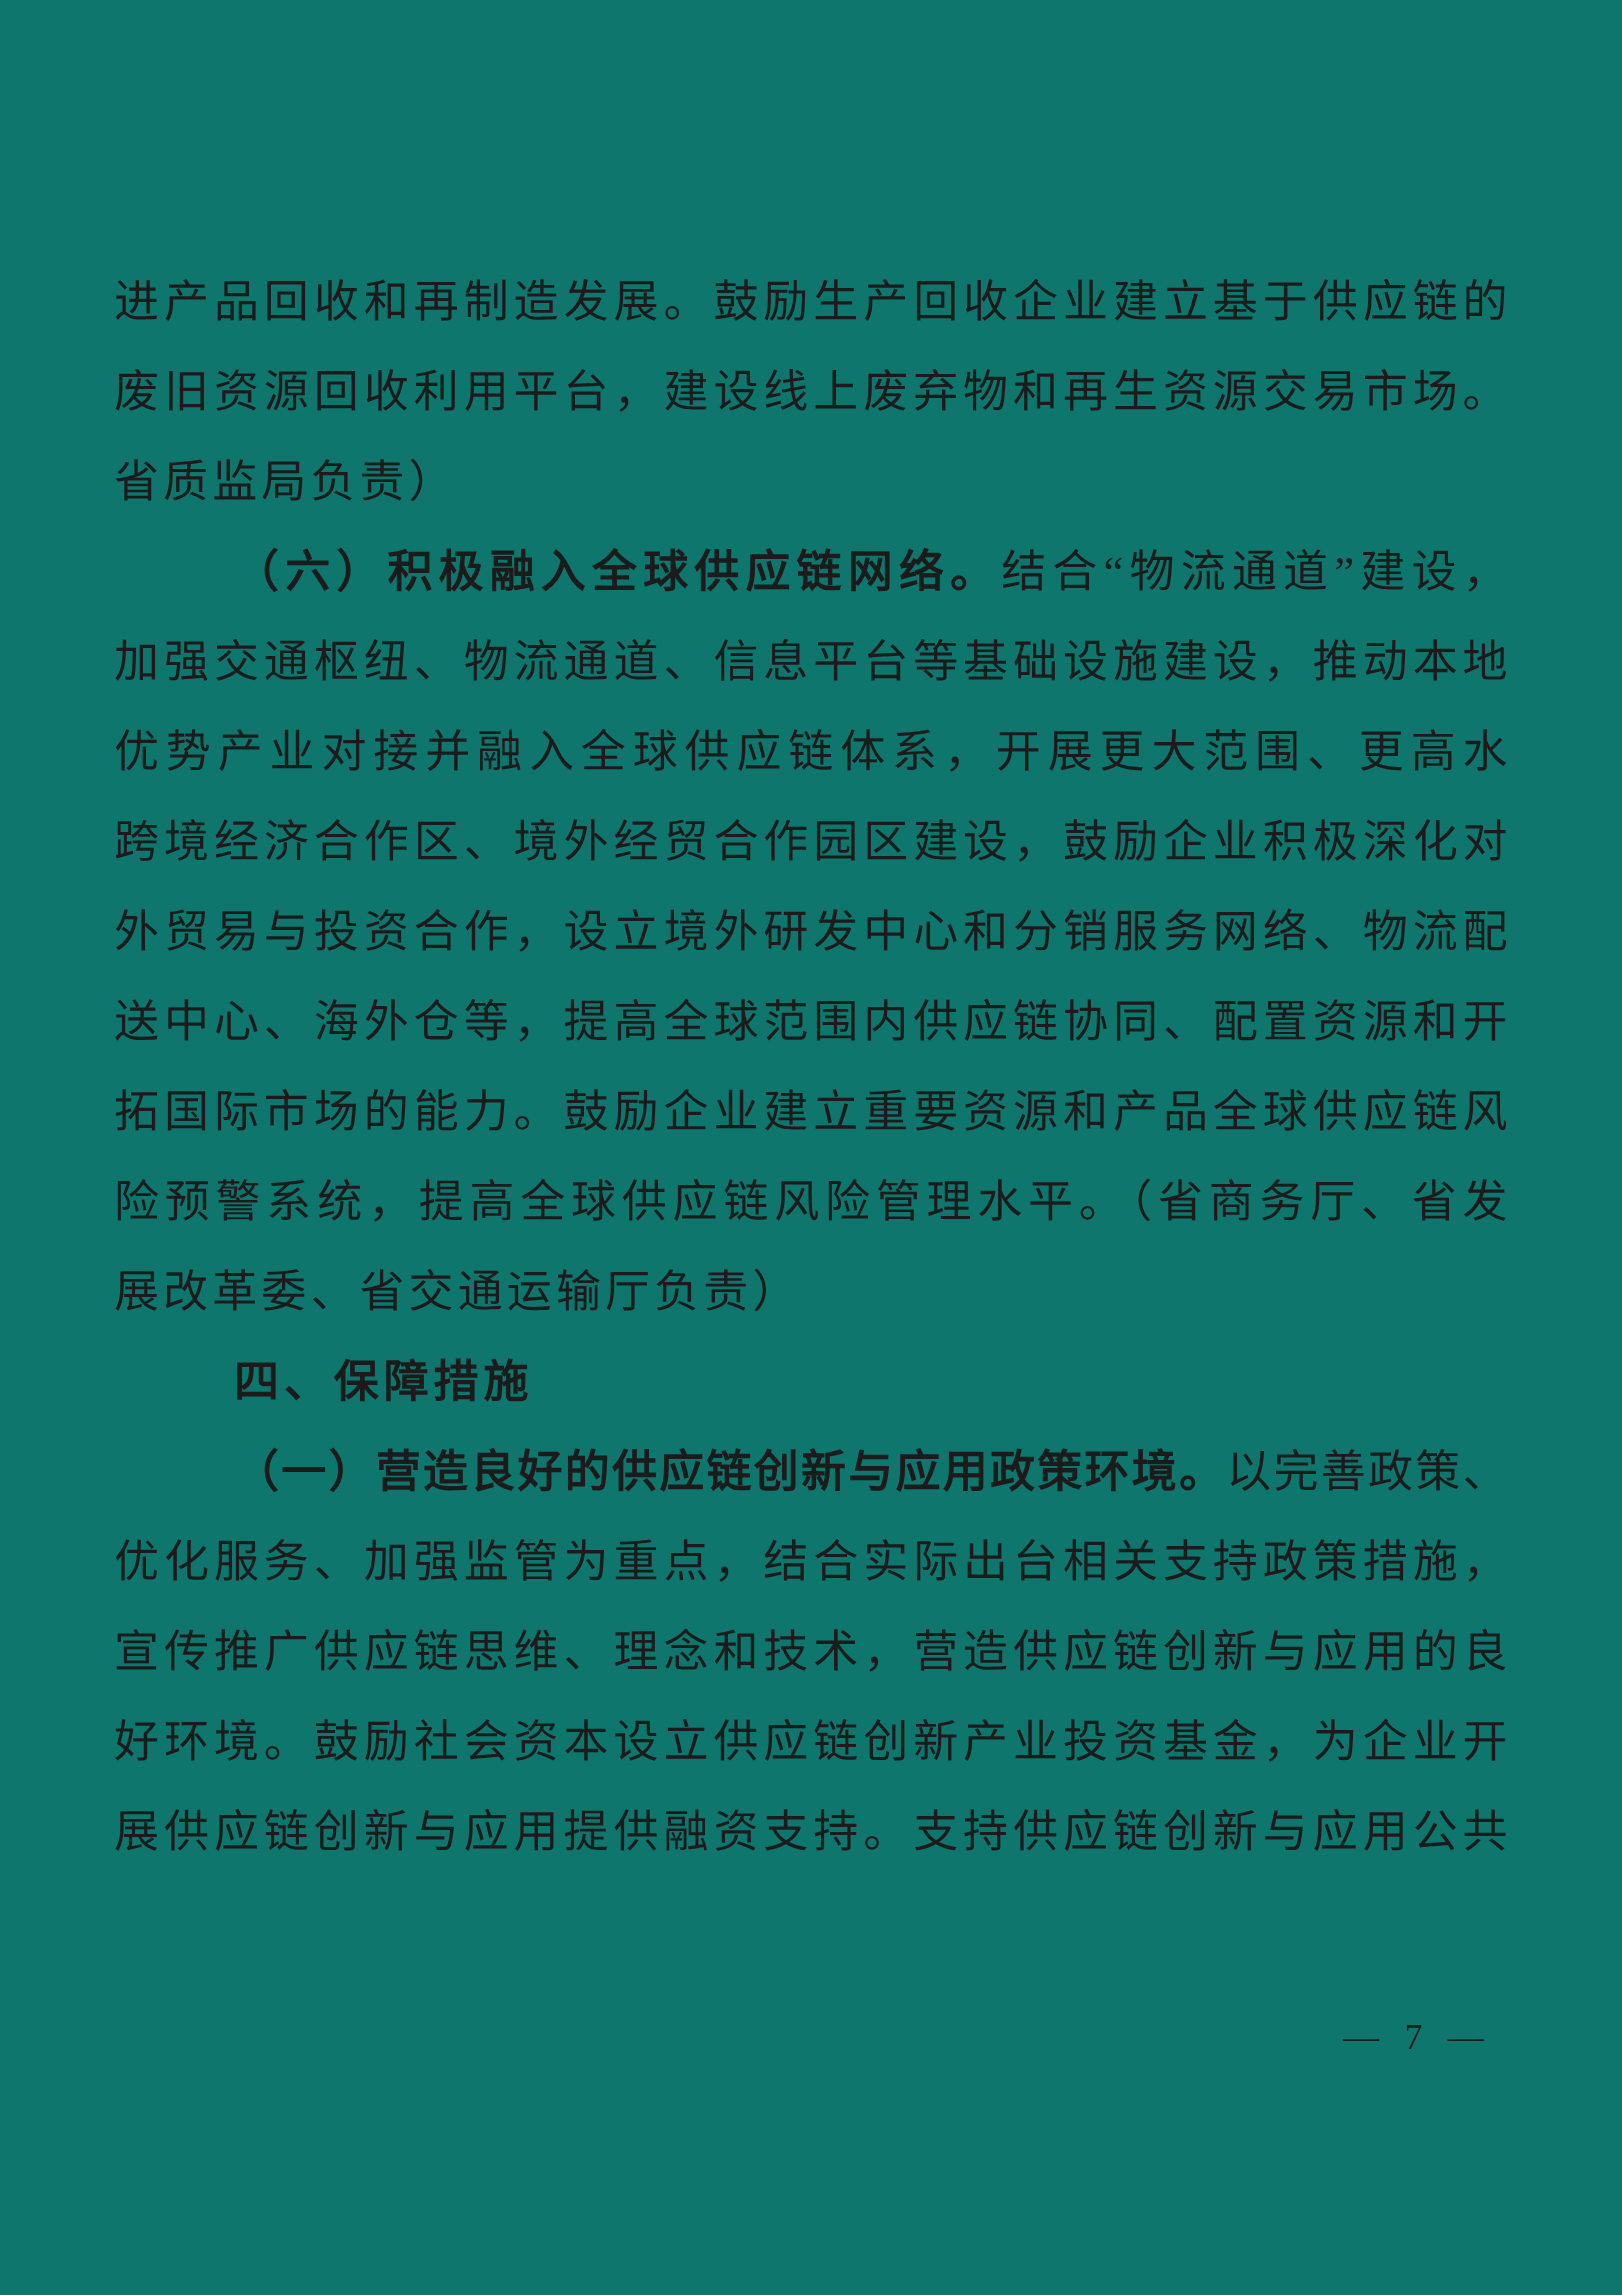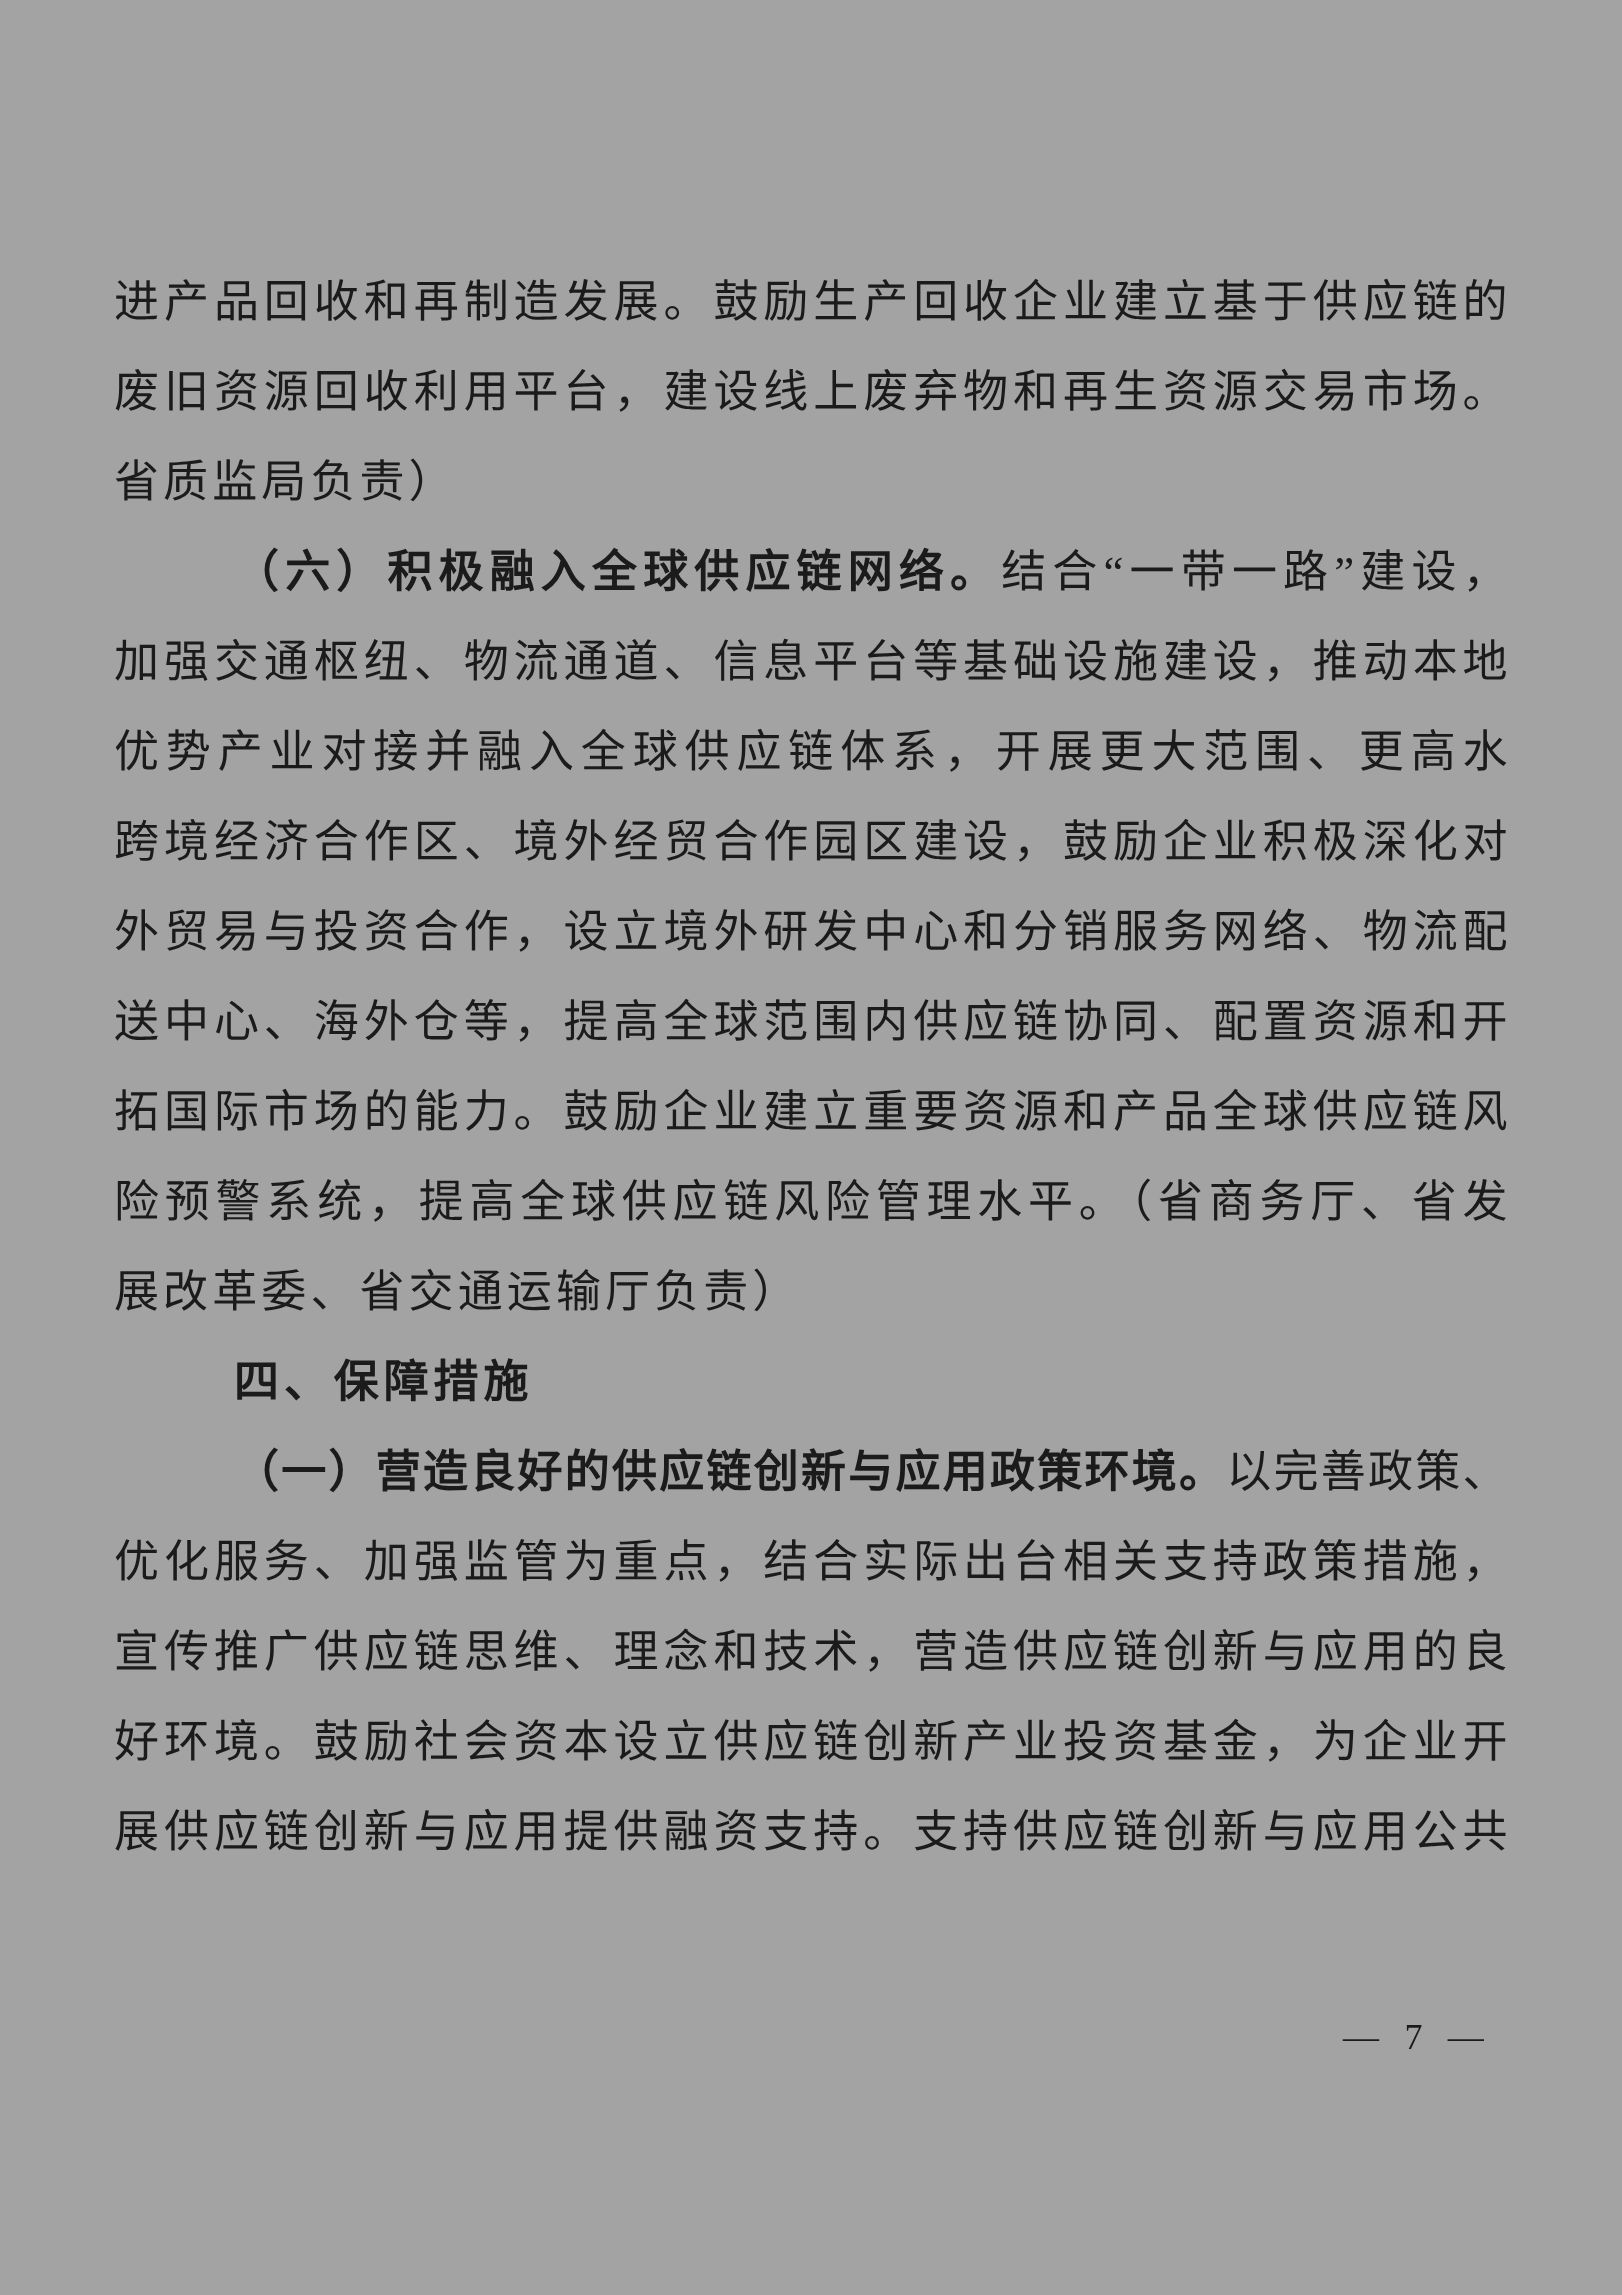--- a/index.html
+++ b/index.html
@@ -5,21 +5,21 @@
   html, body {
     margin: 0;
     padding: 0;
     background: #e8e8e8;
   }
   .page {
     position: relative;
     width: 1622px;
     height: 2295px;
     margin: 0 auto;
-    background: #a3a3a3;
+    background: #0f766e;
     color: #1b1b1b;
     font-family: "Liberation Serif", "DejaVu Serif", serif;
     overflow: hidden;
   }
   .text-block {
     position: absolute;
     left: 114px;
     top: 257px;
     width: 1394px;
   }
@@ -65,21 +65,21 @@
   }
 </style>
 </head>
 <body>
 
 <div class="page">
   <div class="text-block">
       <div class="line"><span class="seg">进产品回收和再制造发展。鼓励生产回收企业建立基于供应链的</span></div>
       <div class="line"><span class="seg">废旧资源回收利用平台，建设线上废弃物和再生资源交易市场。</span></div>
       <div class="line no-justify"><span class="seg">省质监局负责）</span></div>
-      <div class="line indent"><span class="seg seg-bold">（六）积极融入全球供应链网络。</span><span class="seg">结合“一带一路”建设，</span></div>
+      <div class="line indent"><span class="seg seg-bold">（六）积极融入全球供应链网络。</span><span class="seg">结合“物流通道”建设，</span></div>
       <div class="line"><span class="seg">加强交通枢纽、物流通道、信息平台等基础设施建设，推动本地</span></div>
       <div class="line"><span class="seg">优势产业对接并融入全球供应链体系，开展更大范围、更高水</span></div>
       <div class="line"><span class="seg">跨境经济合作区、境外经贸合作园区建设，鼓励企业积极深化对</span></div>
       <div class="line"><span class="seg">外贸易与投资合作，设立境外研发中心和分销服务网络、物流配</span></div>
       <div class="line"><span class="seg">送中心、海外仓等，提高全球范围内供应链协同、配置资源和开</span></div>
       <div class="line"><span class="seg">拓国际市场的能力。鼓励企业建立重要资源和产品全球供应链风</span></div>
       <div class="line"><span class="seg">险预警系统，提高全球供应链风险管理水平。（省商务厅、省发</span></div>
       <div class="line no-justify"><span class="seg">展改革委、省交通运输厅负责）</span></div>
       <div class="line no-justify indent heading"><span class="seg seg-bold">四、保障措施</span></div>
       <div class="line indent"><span class="seg seg-bold">（一）营造良好的供应链创新与应用政策环境。</span><span class="seg">以完善政策、</span></div>

